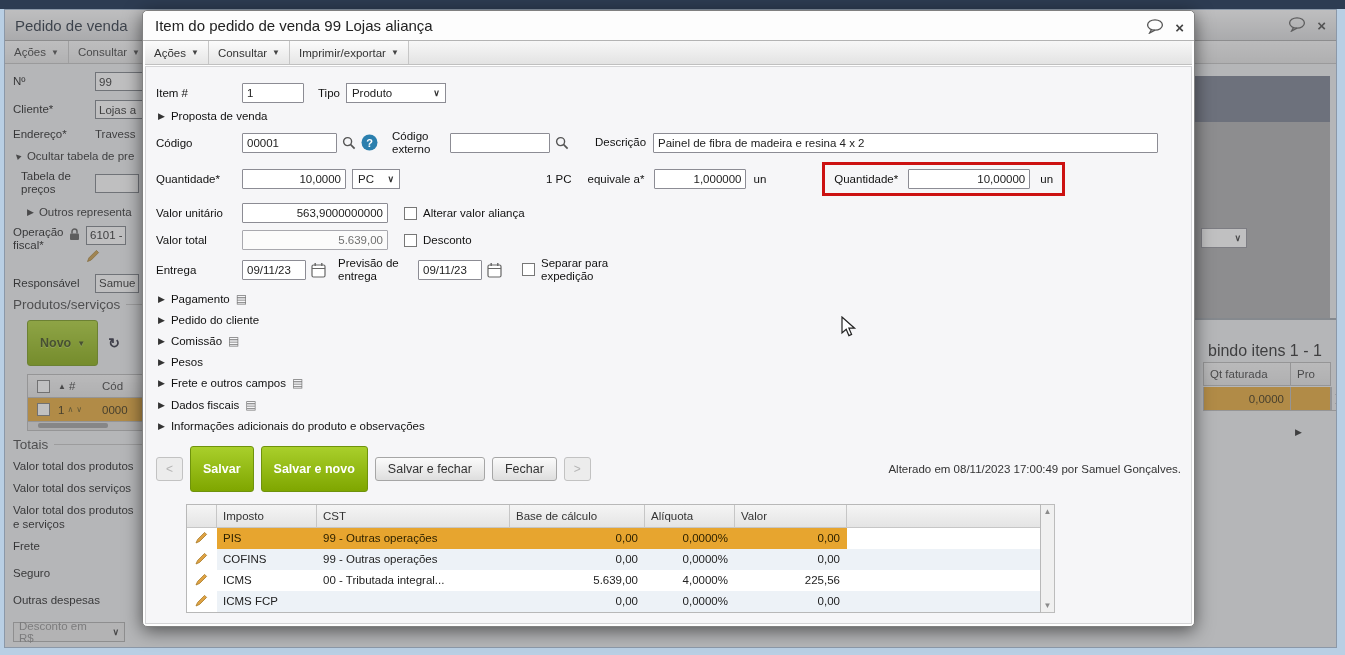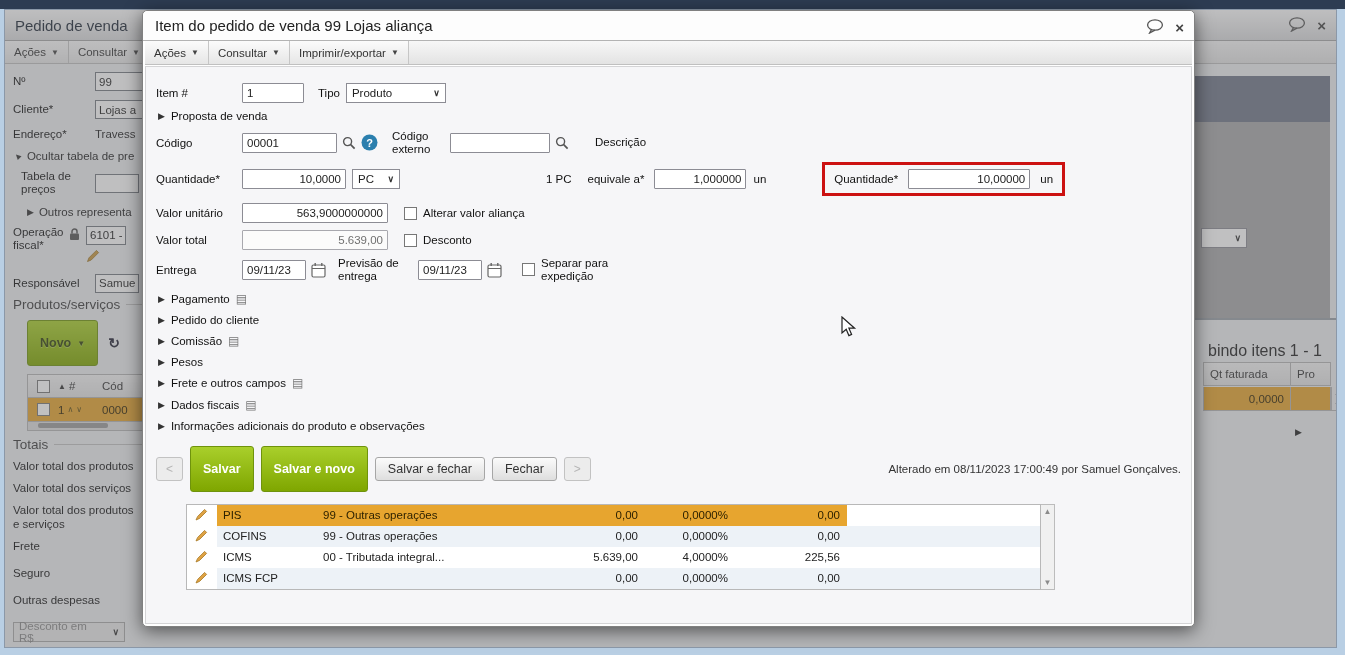--- a/index.html
+++ b/index.html
@@ -323,20 +323,21 @@
       </span>
       <span class="flabel2" style="width:52px;margin-left:14px">Código externo</span>
       <input class="inp" style="width: 100px; margin-left: 6px;" value="">
       <span class="iconbtn">
         <svg width="14" height="14" viewBox="0 0 14 14">
             <circle cx="5.6" cy="5.6" r="4" fill="none" stroke="#555" stroke-width="1.4"></circle>
             <line x1="8.7" y1="8.7" x2="12.6" y2="12.6" stroke="#555" stroke-width="1.7"></line>
           </svg>
       </span>
       <span class="flabel2" style="margin-left:26px;width:58px">Descrição</span>
+      <input class="inp" style="width: 505px;" value="Painel de fibra de madeira e resina 4 x 2">
     </div>
 
     <div class="frow">
       <span class="flabel">Quantidade*</span>
       <input class="inp num" style="width: 104px;" value="10,0000">
       <span class="fakeselect" style="width:48px;margin-left:6px">
           <span>PC</span>
           <span class="chev">∨</span>
         </span>
       <span style="margin-left:146px;color:#111">1 PC</span>
@@ -427,20 +428,29 @@
       <button class="btn-green">Salvar</button>
       <button class="btn-green">Salvar e novo</button>
       <button class="btn-std">Salvar e fechar</button>
       <button class="btn-std">Fechar</button>
       <button class="btn-nav">&gt;</button>
       <span class="audit">Alterado em 08/11/2023 17:00:49 por Samuel Gonçalves.</span>
     </div>
 
     <div class="tblwrap">
       <div class="tbl">
+        <div class="thead">
+          <div class="tc c-icon"></div>
+          <div class="tc c-imposto">Imposto</div>
+          <div class="tc c-cst">CST</div>
+          <div class="tc c-base">Base de cálculo</div>
+          <div class="tc c-aliq">Alíquota</div>
+          <div class="tc c-valor">Valor</div>
+          <div class="tc c-fill" style="border-right:none"></div>
+        </div>
         <div class="trow r-amber">
           <div class="tc c-icon" style="background:#fff">
               <span><svg width="13" height="13" viewBox="0 0 13 13">
                   <path d="M1 12 L2.6 8.4 L9.6 1.4 L11.6 3.4 L4.6 10.4 Z" fill="#dfa243" stroke="#a87b28" stroke-width="0.8"></path>
                 </svg></span>
             </div>
           <div class="tc c-imposto">PIS</div>
           <div class="tc c-cst">99 - Outras operações</div>
           <div class="tc c-base num2">0,00</div>
           <div class="tc c-aliq num2">0,0000%</div>

